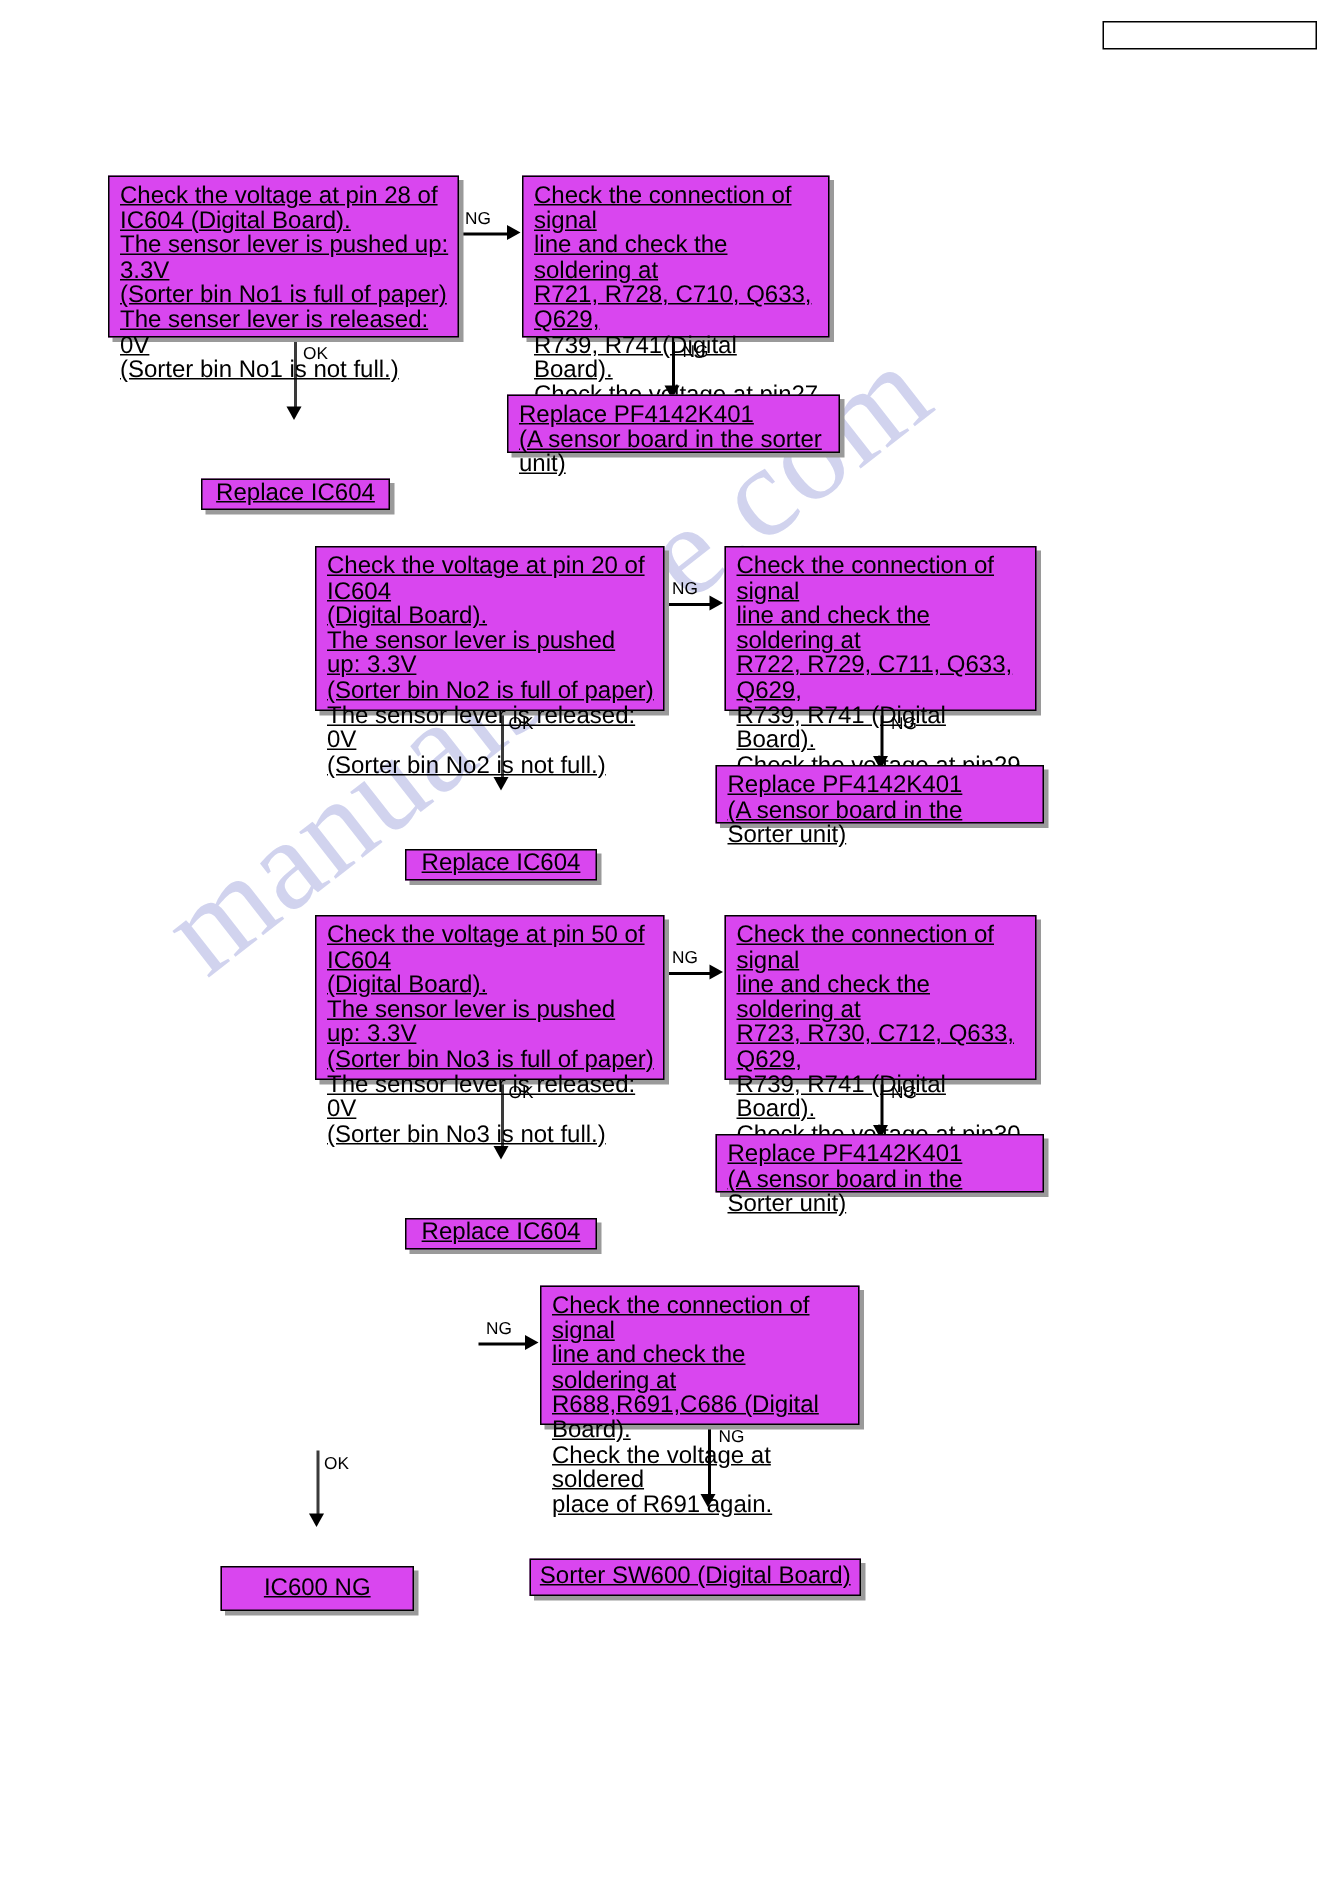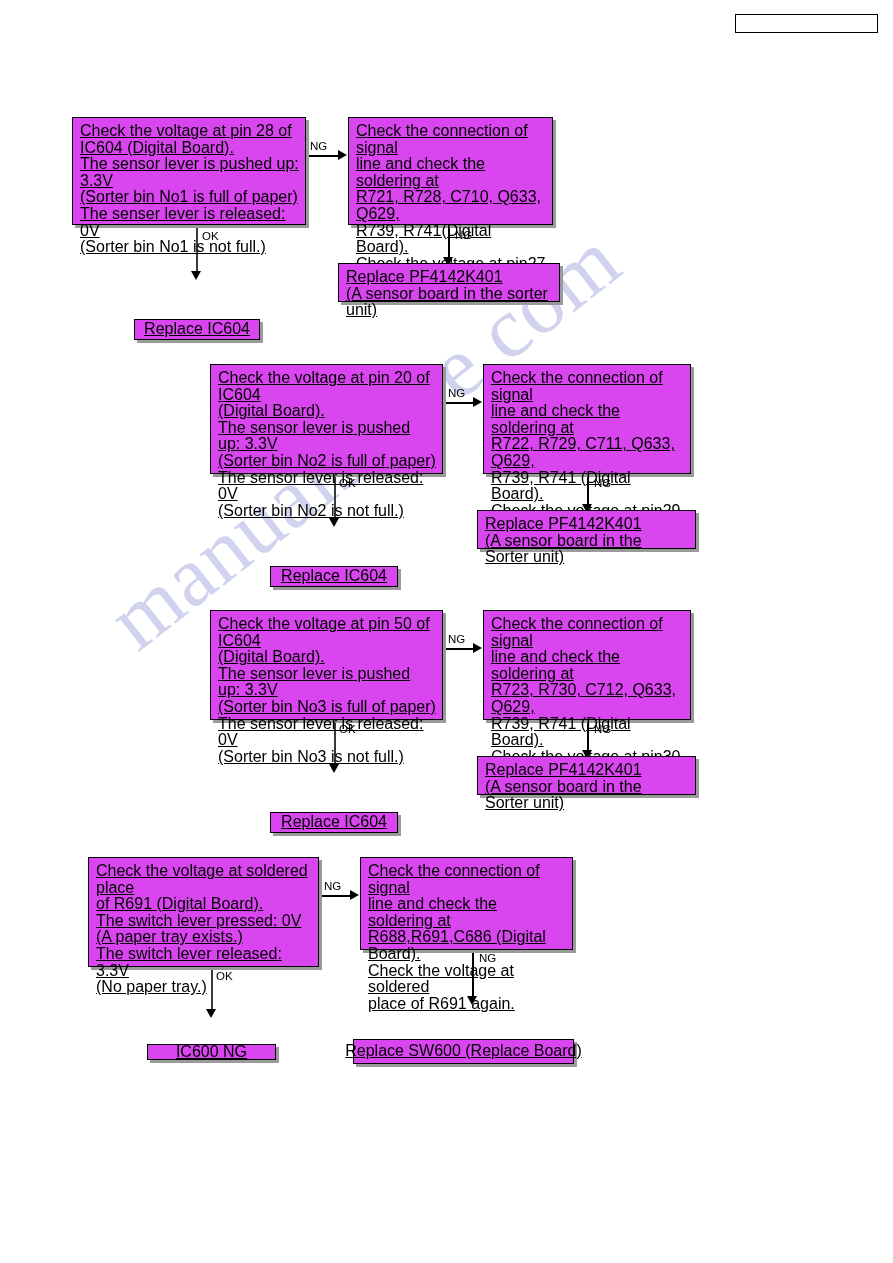--- a/index.html
+++ b/index.html
@@ -213,42 +213,36 @@
 
   <div class="fbox center" style="left:270px; top:776px; width:128px; height:21px;">Replace IC604</div>
 
   <div class="vline dark" style="left:587px; top:720px; height:34px;"></div>
   <div class="arrow-down" style="left:582px; top:750px;"></div>
   <div class="edge-label" style="left:594px; top:723px;">NG</div>
 
   <div class="fbox" style="left:477px; top:756px; width:219px; height:39px;">Replace PF4142K401
 (A sensor board in the Sorter unit)</div>
 
-  <div class="fbox" style="left:88px; top:857px; width:231px; height:110px;">Check the voltage at soldered place
-of R691 (Digital Board).
-The switch lever pressed: 0V
-(A paper tray exists.)
-The switch lever released: 3.3V
-(No paper tray.)</div>
 
   <div class="hline" style="left:319px; top:895px; width:33px;"></div>
   <div class="arrow-right" style="left:350px; top:890px;"></div>
   <div class="edge-label" style="left:324px; top:880px;">NG</div>
 
   <div class="fbox" style="left:360px; top:857px; width:213px; height:93px;">Check the connection of signal
 line and check the soldering at
 R688,R691,C686 (Digital Board).
 Check the voltage at soldered
 place of R691 again.</div>
 
   <div class="vline" style="left:211px; top:967px; height:44px;"></div>
   <div class="arrow-down" style="left:206px; top:1009px;"></div>
   <div class="edge-label" style="left:216px; top:970px;">OK</div>
 
-  <div class="fbox center" style="left:147px; top:1008px; width:129px; height:16px;">IC600 NG</div>
+  <div class="fbox center" style="left:147px; top:1008px; width:129px; height:30px;">IC600 NG</div>
 
   <div class="vline dark" style="left:472px; top:950px; height:48px;"></div>
   <div class="arrow-down" style="left:467px; top:996px;"></div>
   <div class="edge-label" style="left:479px; top:952px;">NG</div>
 
-  <div class="fbox center" style="left:353px; top:1003px; width:221px; height:25px;">Replace SW600 (Replace Board)</div>
+  <div class="fbox center" style="left:353px; top:1003px; width:221px; height:25px;">Sorter SW600 (Digital Board)</div>
 
 </div>
 
 </body></html>

